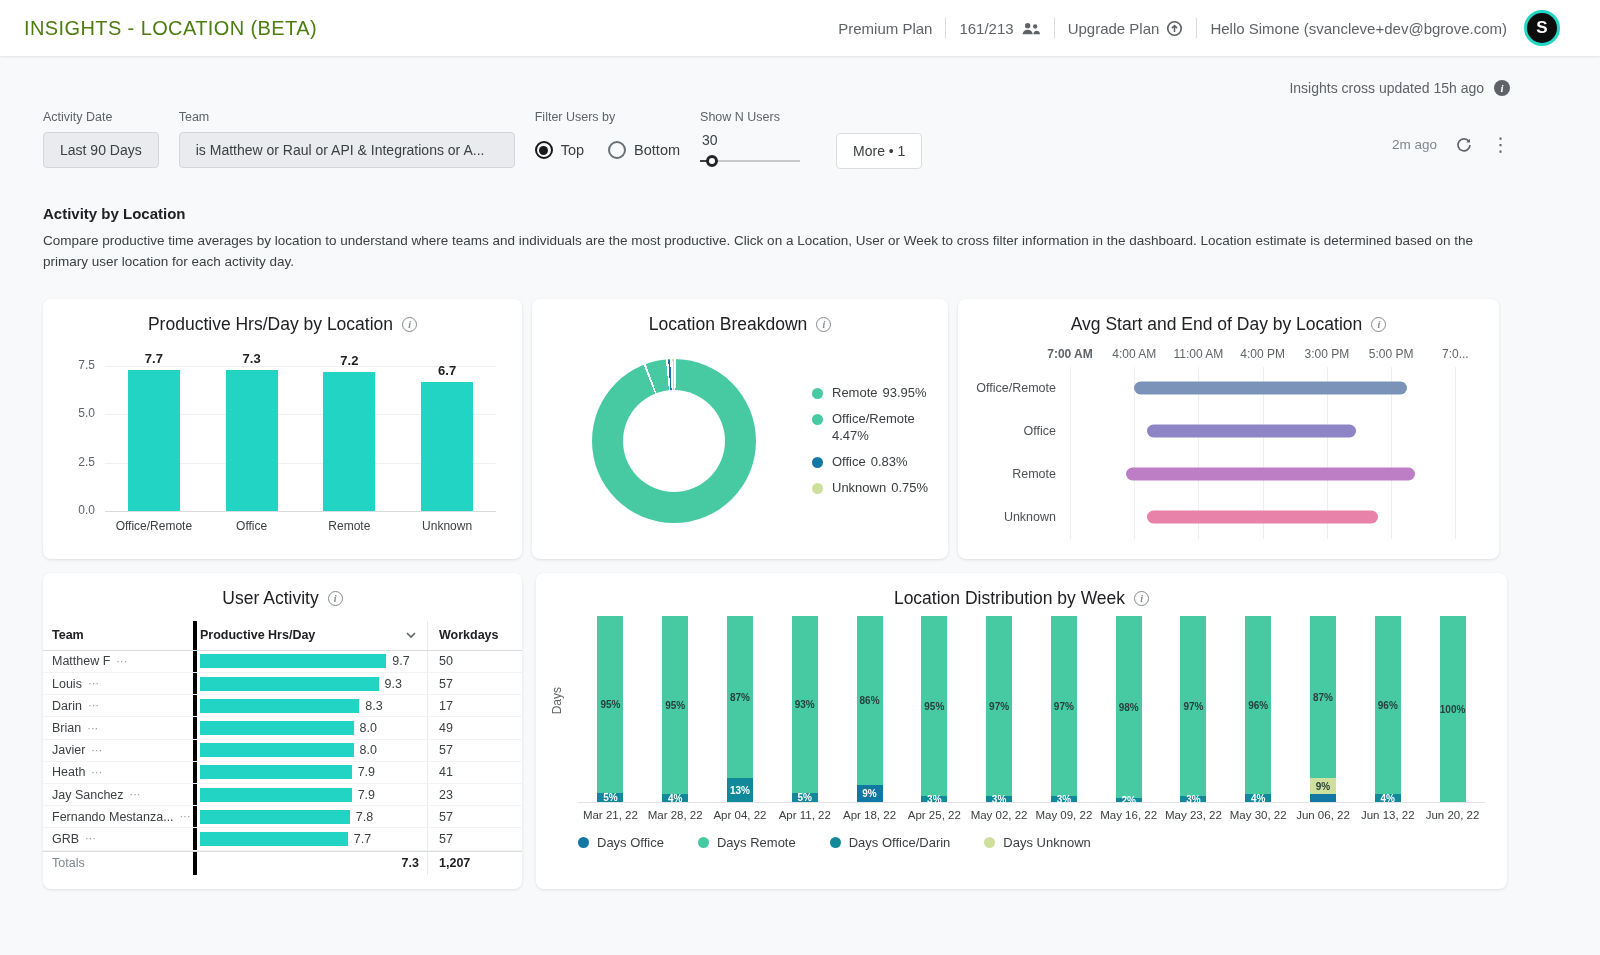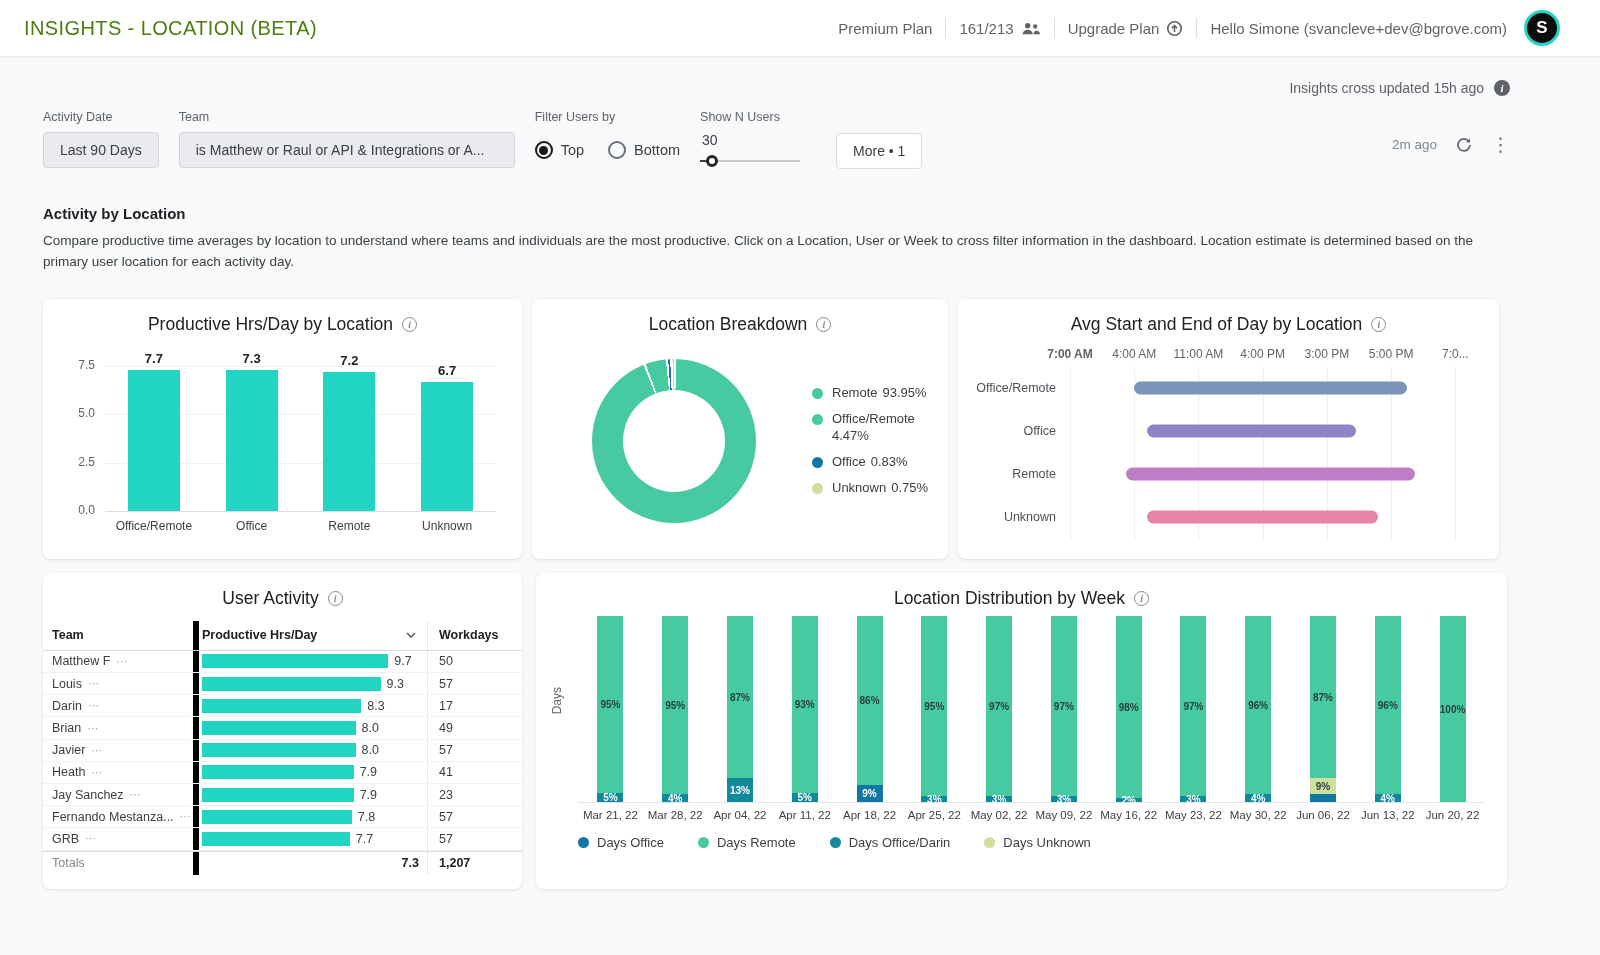--- a/index.html
+++ b/index.html
@@ -100,21 +100,21 @@
   .g-grid { position:absolute; top:0; bottom:0; width:1px; background:#eceef0; }
   .g-row { position:relative; height:43px; }
   .g-label { position:absolute; right:calc(100% + 14px); top:50%; transform:translateY(-50%);
              font-size:12.5px; color:#4d5156; white-space:nowrap; }
   .g-bar { position:absolute; top:50%; transform:translateY(-50%); height:13px; border-radius:7px; }
 
   
   .ua { margin-top:12px; font-size:12.5px; position:relative; }
   .ua-head, .ua-row, .ua-totals { display:flex; align-items:stretch; }
   .ua-user { width:150px; padding-left:9px; flex:none; display:flex; align-items:center; gap:6px; overflow:hidden; white-space:nowrap; }
-  .ua-barcell { width:235px; flex:none; border-left:6px solid #000000; border-right:1px solid #e8eaed;
+  .ua-barcell { width:235px; flex:none; border-left:4px solid #000000; border-right:1px solid #e8eaed;
                 display:flex; align-items:center; padding-left:3px; }
   .ua-days { width:78px; flex:none; padding-left:11px; display:flex; align-items:center; }
   .ua-head { height:30px; font-weight:bold; color:#202124; border-bottom:1px solid #d9dcdf; }
   .ua-head .ua-barcell { justify-content:space-between; padding-right:10px; }
   .ua-row { height:22.2px; border-bottom:1px solid #f1f3f4; color:#3c4043; }
   .ua-bar { height:14px; flex:none; }
   .ua-hrs { margin-left:6px; }
   .ua-more { color:#9aa0a6; font-size:11px; letter-spacing:1px; }
   .ua-totals { height:24px; border-top:1px solid #d9dcdf; font-weight:bold; color:#202124; }
   .ua-totals .ua-user { color:#80868b; font-weight:normal; }

